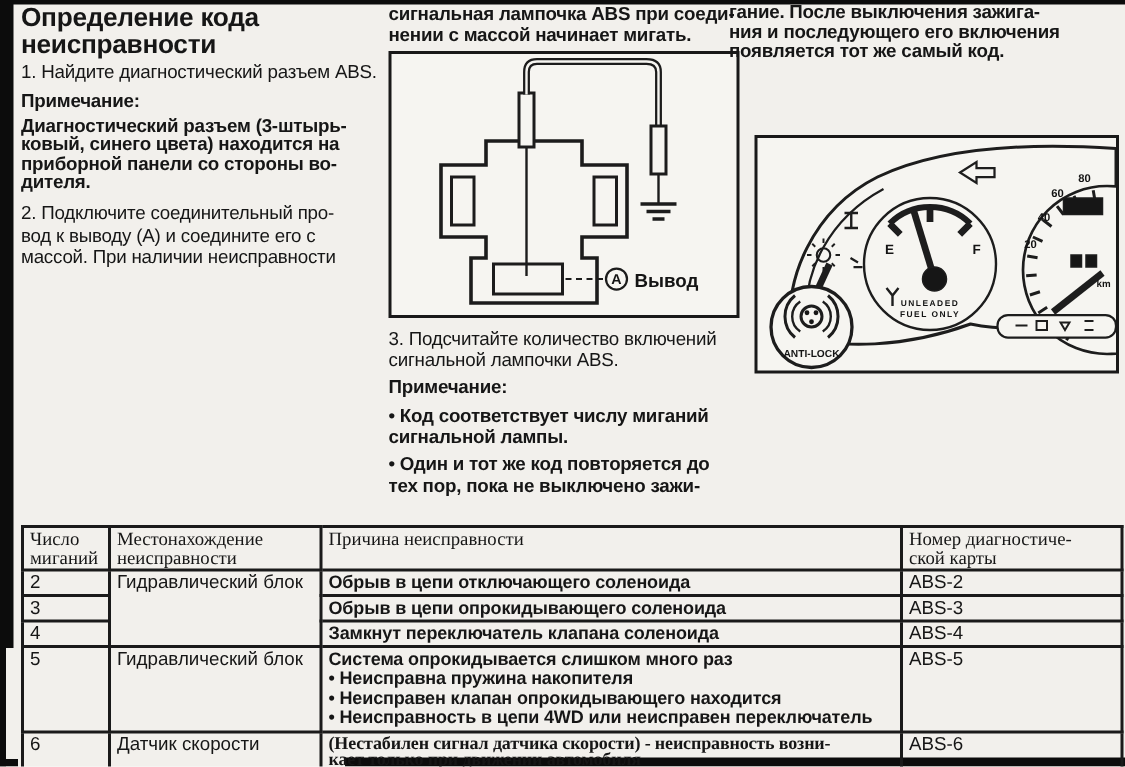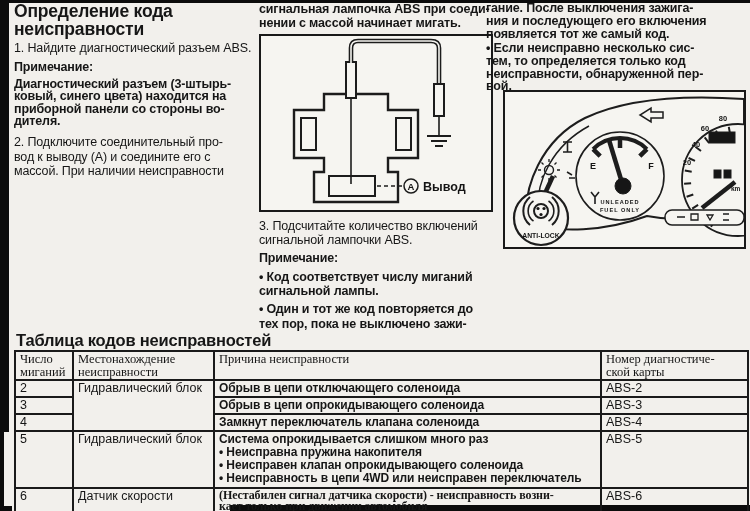--- a/index.html
+++ b/index.html
@@ -88,24 +88,20 @@
     <div class="txt pre b" style="margin-top:5px;line-height:14px;">• Код соответствует числу миганий
 сигнальной лампы.</div>
     <div class="txt pre b" style="margin-top:4px;line-height:14.5px;">• Один и тот же код повторяется до
 тех пор, пока не выключено зажи-</div>
   </div>
 
   <div class="col" style="left:486px;top:2px;width:244px;">
     <div class="txt pre b" style="line-height:12.9px;">гание. После выключения зажига-
 ния и последующего его включения
 появляется тот же самый код.</div>
-    <div class="txt pre b" style="margin-top:1px;line-height:12.9px;">• Если неисправно несколько сис-
-тем, то определяется только код
-неисправности, обнаруженной пер-
-вой.</div>
   </div>
 
   <div class="fig" style="position:absolute;left:503px;top:90px;width:239px;height:155px;">
     <svg width="239" height="155" viewBox="0 0 239 155">
       <g stroke="#1d1d1d" fill="none">
 
         <path fill="#f6f5f1" stroke-width="2" d="M22,128 C18,96 36,48 80,26 C122,6 180,3 239,7 L239,114 C206,126 172,130 142,124 C104,138 50,144 22,128 Z"></path>
         <path d="M33,118 C31,90 47,54 84,34" stroke-width="1.5"></path>
 
         <circle cx="115" cy="84" r="44" fill="#f6f5f1" stroke-width="1.6"></circle>
@@ -157,21 +153,20 @@
       <text x="115" y="119.5" text-anchor="middle" font-size="5.6" class="svgb" letter-spacing="1">FUEL ONLY</text>
       <text x="182" y="73" text-anchor="middle" font-size="7.5" class="svgb">20</text>
       <text x="191" y="55" text-anchor="middle" font-size="7.5" class="svgb">40</text>
       <text x="200" y="39" text-anchor="middle" font-size="7.5" class="svgb">60</text>
       <text x="218" y="29" text-anchor="middle" font-size="7.5" class="svgb">80</text>
       <text x="226" y="99" font-size="6.5" class="svgb">km</text>
       <text x="36" y="146" text-anchor="middle" font-size="6.8" class="svgb">ANTI-LOCK</text>
     </svg>
   </div>
 
-  <div class="tbl-title">Таблица кодов неисправностей</div>
 
   <table id="faults">
     <colgroup>
         <col style="width:58px">
         <col style="width:141px">
         <col style="width:387px">
         <col style="width:147px">
       </colgroup>
     <tbody>
         <tr style="height:27px;">
@@ -198,21 +193,21 @@
       <td class="cell-plain">4</td>
       <td class="cause">Замкнут переключатель клапана соленоида</td>
       <td class="cell-plain">ABS-4</td>
     </tr>
     <tr style="height:57px;">
       <td class="cell-plain">5</td>
       <td class="cell-plain">Гидравлический блок</td>
       <td>
         <div class="cause">Система опрокидывается слишком много раз</div>
         <div class="cause">• Неисправна пружина накопителя</div>
-        <div class="cause">• Неисправен клапан опрокидывающего соленоида</div>
+        <div class="cause">• Неисправен клапан опрокидывающего находится</div>
         <div class="cause">• Неисправность в цепи 4WD или неисправен переключатель</div>
       </td>
       <td class="cell-plain">ABS-5</td>
     </tr>
     <tr style="height:23px;">
       <td class="cell-plain">6</td>
       <td class="cell-plain">Датчик скорости</td>
       <td class="cause cause6 prl">(Нестабилен сигнал датчика скорости) - неисправность возни-
 кает только при движении автомобиля</td>
       <td class="cell-plain">ABS-6</td>

